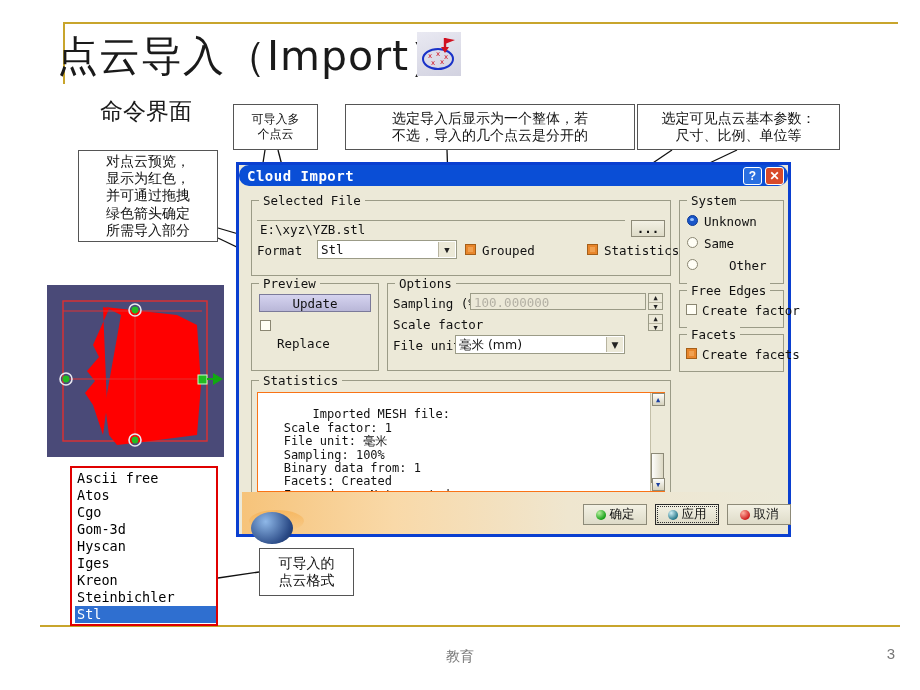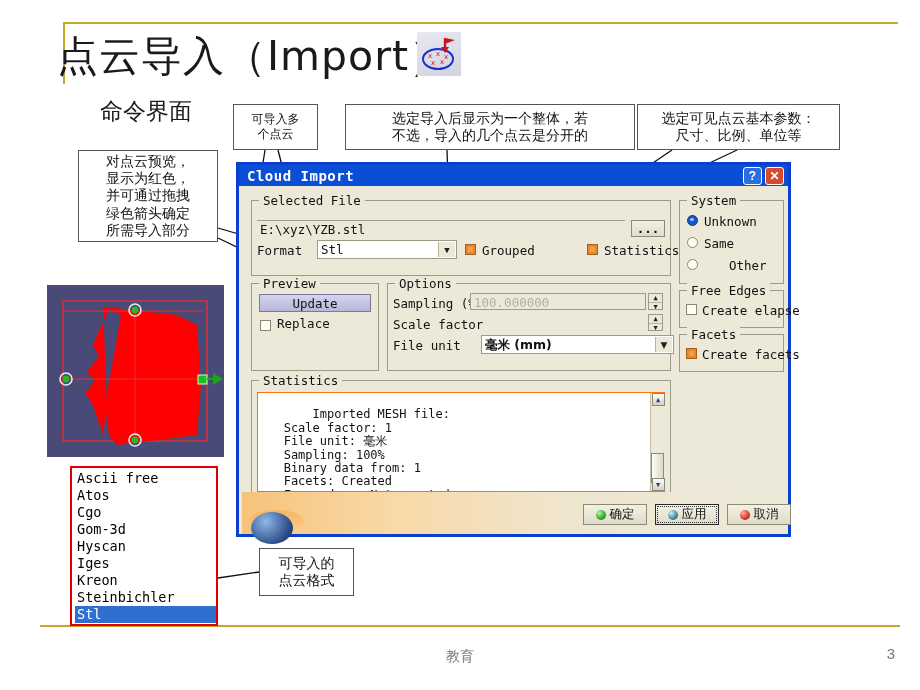--- a/index.html
+++ b/index.html
@@ -58,21 +58,21 @@
   .format-list div.sel{background:#2f6fd0;color:#fff;}
 
   
   .dialog{
     position:absolute;left:236px;top:162px;width:555px;height:375px;
     border:3px solid #0a3fd0;background:#ece9d8;box-sizing:border-box;
     font-family:"DejaVu Sans Mono","Liberation Mono",monospace;
   }
   .titlebar{
     height:21px;background:#0a4ed6;display:flex;align-items:center;
-    padding-left:8px;position:relative;
+    padding-left:8px;position:relative;border-radius:10px;
   }
   .titlebar .ttl{color:#fff;font-size:14px;font-weight:bold;letter-spacing:.5px;}
   .win-btns{position:absolute;right:4px;top:2px;display:flex;gap:3px;}
   .win-btn{width:17px;height:16px;border-radius:3px;border:1px solid #fff;
     font-size:12px;font-weight:bold;color:#fff;display:flex;align-items:center;justify-content:center;
     font-family:"Liberation Sans",sans-serif;}
   .btn-help{background:#2a6fe0;}
   .btn-close{background:#d84a2a;}
 
   .dlg-body{position:absolute;left:0;top:21px;right:0;bottom:0;background:#ece9d8;}
@@ -288,61 +288,61 @@
     <span class="lbl" style="left:243px;top:57px;">Grouped</span>
 
     <div class="chk on" style="left:348px;top:58px;"></div>
     <span class="lbl" style="left:365px;top:57px;">Statistics</span>
 
     <div class="gb" style="left:12px;top:97px;width:128px;height:88px;">
       <span class="gl">Preview</span>
     </div>
     <div class="btn3d" style="left:20px;top:108px;width:112px;height:18px;">Update</div>
     <div class="chk" style="left:21px;top:134px;"></div>
-    <span class="lbl" style="left:38px;top:130px;">Replace</span>
+    <span class="lbl" style="left:38px;top:150px;">Replace</span>
 
     <div class="gb" style="left:148px;top:97px;width:284px;height:88px;">
       <span class="gl">Options</span>
     </div>
 
     <span class="lbl" style="left:154px;top:110px;">Sampling (%)</span>
     <div class="txtfield disabled" style="left:231px;top:107px;width:176px;height:17px;">100.000000</div>
     <div class="spin" style="left:409px;top:107px;height:17px;">
       <span>▲</span>
       <span>▼</span>
     </div>
 
     <span class="lbl" style="left:154px;top:131px;">Scale factor</span>
     <div class="spin" style="left:409px;top:128px;height:17px;">
       <span>▲</span>
       <span>▼</span>
     </div>
 
     <span class="lbl" style="left:154px;top:152px;">File unit</span>
-    <div class="combo" style="left:242px;top:149px;width:193px;height:19px;font-family:'DejaVu Sans','Liberation Sans',sans-serif;font-weight:bold;">
+    <div class="combo" style="left:216px;top:149px;width:170px;height:19px;font-family:'DejaVu Sans','Liberation Sans',sans-serif;">
       <span>毫米 (mm)</span>
       <span class="arrow">▼</span>
     </div>
 
 
     <div class="gb" style="left:440px;top:14px;width:105px;height:84px;">
       <span class="gl">System</span>
     </div>
     <div class="radio on" style="left:448px;top:29px;"></div>
     <span class="lbl" style="left:465px;top:28px;">Unknown</span>
     <div class="radio" style="left:448px;top:51px;"></div>
     <span class="lbl" style="left:465px;top:50px;">Same</span>
     <div class="radio" style="left:448px;top:73px;"></div>
     <span class="lbl" style="left:490px;top:72px;">Other</span>
 
     <div class="gb" style="left:440px;top:104px;width:105px;height:38px;">
       <span class="gl">Free Edges</span>
     </div>
     <div class="chk" style="left:447px;top:118px;"></div>
-    <span class="lbl" style="left:463px;top:117px;">Create elapse</span>
+    <span class="lbl" style="left:463px;top:117px;">Create factor</span>
 
     <div class="gb" style="left:440px;top:148px;width:105px;height:38px;">
       <span class="gl">Facets</span>
     </div>
     <div class="chk on" style="left:447px;top:162px;"></div>
     <span class="lbl" style="left:463px;top:161px;">Create facets</span>
 
     <div class="gb" style="left:12px;top:194px;width:420px;height:118px;">
       <span class="gl">Statistics</span>
     </div>

